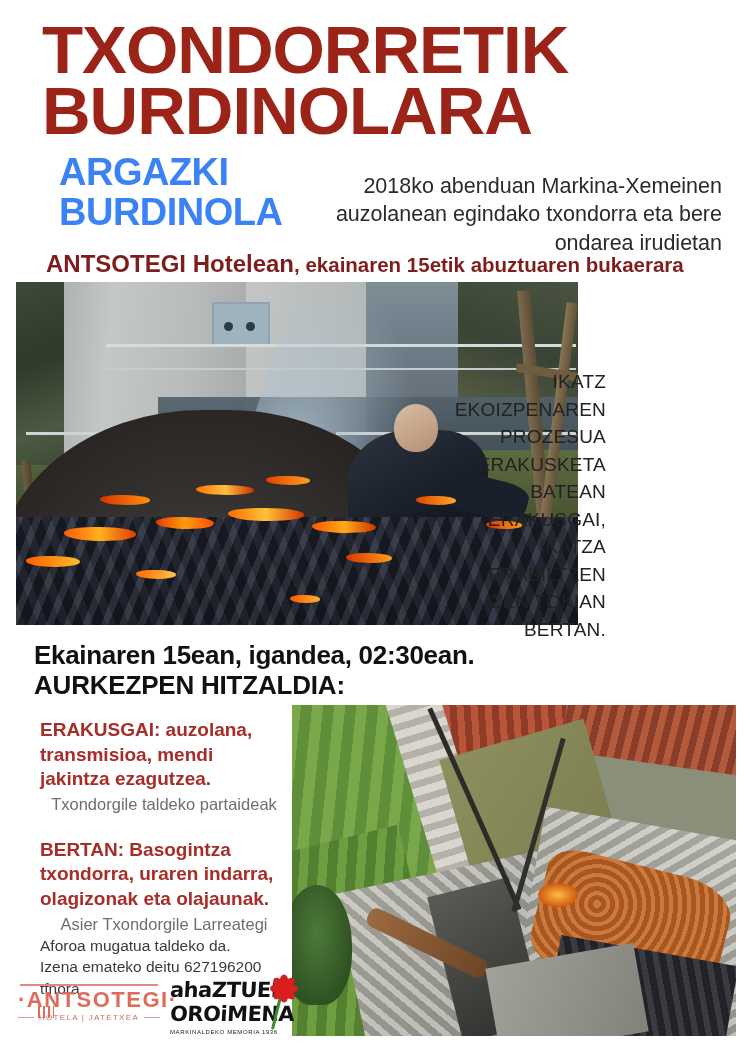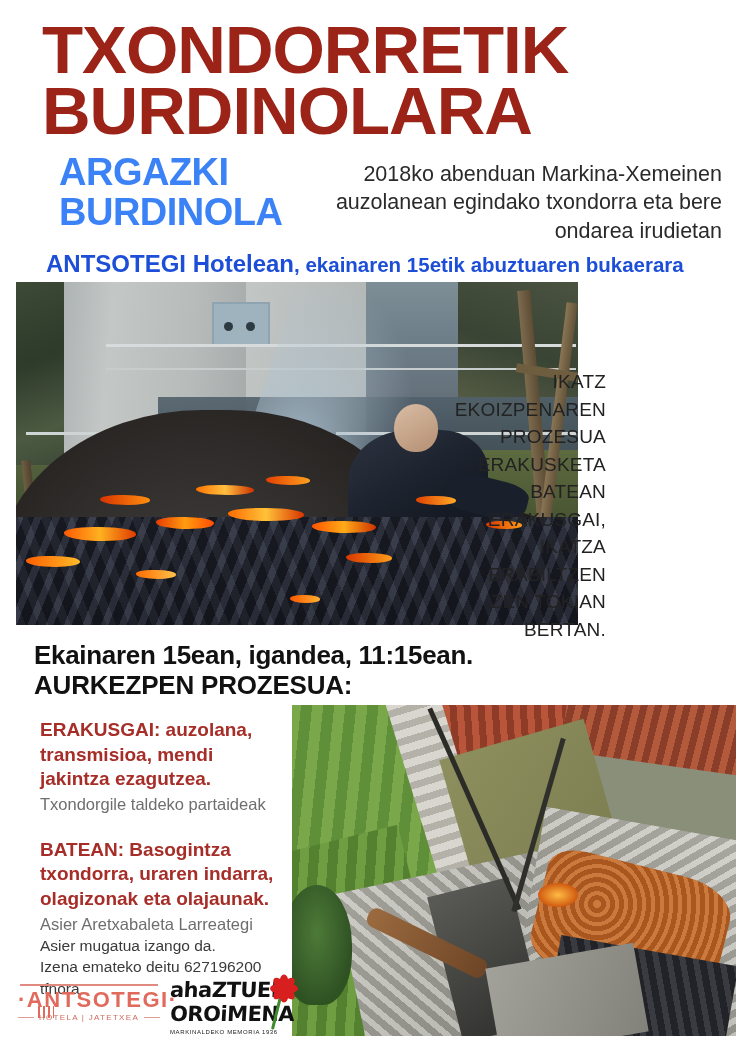--- a/index.html
+++ b/index.html
@@ -26,27 +26,27 @@
   }
 
   
   .sub-row { position:absolute; left:40px; top:152px; width:700px; height:80px; }
   .argazki {
     position:absolute; left:0; top:0;
     font-weight:bold; font-size:38px; line-height:1.06;
     color:#3b82f6; letter-spacing:-0.5px; white-space:nowrap;margin-left:19px;
   }
   .desc {
-    position:absolute; right:18px; top:8px; width:410px;
+    position:absolute; right:18px; top:20px; width:410px;
     text-align:right; font-size:21.5px; line-height:1.32;
     color:#2a2a2a; font-weight:400;
   }
 
   
-  .venue { position:absolute; left:46px; top:250px; white-space:nowrap; color:#1d4ed8; }
+  .venue { position:absolute; left:46px; top:250px; white-space:nowrap; color:#7f1d1d; }
   .venue .big { font-weight:bold; font-size:24px; }
   .venue .small { font-weight:bold; font-size:20.5px; }
 
   
   .photo-top {
     position:absolute; left:16px; top:282px; width:562px; height:343px;
     overflow:hidden; background:#3a3f48;
   }
   .pt-sky { position:absolute; inset:0; background:linear-gradient(#7e8e96 0%, #6d7d88 18%, #66727c 32%, #4e5660 48%, #3a3f48 60%); }
   .pt-trees-l { position:absolute; left:0; top:0; width:60px; height:190px;
@@ -136,21 +136,21 @@
   }
 
   
   .mid1 { position:absolute; left:34px; top:640px; font-weight:bold; font-size:26px; color:#111; letter-spacing:-0.3px; white-space:nowrap; }
   .mid2 { position:absolute; left:34px; top:670px; font-weight:bold; font-size:26px; color:#111; letter-spacing:-0.2px; white-space:nowrap; }
 
   
   .prog { position:absolute; left:40px; top:718px; width:248px; }
   .prog-title { color:#a62d28; font-size:19px; line-height:1.30; font-weight:600; }
   .prog-title b { font-weight:bold; }
-  .prog-sub { color:#6e6e6e; font-size:16.5px; line-height:1.3; margin-top:2px; }
+  .prog-sub { color:#6e6e6e; font-size:16.5px; line-height:1.3; margin-top:2px;text-align:center; }
   .block2 { margin-top:22px; }
   .notice { position:absolute; left:40px; top:935px; width:250px;
     color:#3a3a3a; font-size:15.5px; line-height:1.38; }
 
   
   .photo-bot {
     position:absolute; left:292px; top:705px; width:444px; height:331px;
     overflow:hidden; background:#8a8f7a;
   }
   .pb-grass { position:absolute; left:-40px; top:-30px; width:290px; height:420px;
@@ -288,36 +288,36 @@
     <div class="ember e8"></div>
     <div class="ember e9"></div>
     <div class="ember e10"></div>
     <div class="ember e11"></div>
     <div class="ember e12"></div>
     <div class="ember e13"></div>
   </div>
 
   <div class="rightcol">IKATZ EKOIZPENAREN PROZESUA ERAKUSKETA BATEAN ERAKUSGAI, IKATZA ERABILTZEN ZEN TOKIAN BERTAN.</div>
 
-  <div class="mid1">Ekainaren 15ean, igandea, 11:15ean.</div>
-  <div class="mid2">AURKEZPEN PROZESUA:</div>
+  <div class="mid1">Ekainaren 15ean, igandea, 02:30ean.</div>
+  <div class="mid2">AURKEZPEN HITZALDIA:</div>
 
   <div class="prog">
     <div>
       <div class="prog-title"><b>ERAKUSGAI:</b><span> auzolana, transmisioa, mendi jakintza ezagutzea.</span></div>
       <div class="prog-sub">Txondorgile taldeko partaideak</div>
     </div>
     <div class="block2">
-      <div class="prog-title"><b>BATEAN:</b><span> Basogintza txondorra, uraren indarra, olagizonak eta olajaunak.</span></div>
-      <div class="prog-sub">Asier Aretxabaleta Larreategi</div>
+      <div class="prog-title"><b>BERTAN:</b><span> Basogintza txondorra, uraren indarra, olagizonak eta olajaunak.</span></div>
+      <div class="prog-sub">Asier Txondorgile Larreategi</div>
     </div>
   </div>
 
   <div class="notice">
-    <div>Asier mugatua izango da.</div>
+    <div>Aforoa mugatua taldeko da.</div>
     <div>Izena emateko deitu 627196200 tfnora</div>
   </div>
 
   <div class="photo-bot">
     <div class="pb-grass"></div>
     <div class="pb-grass2"></div>
     <div class="pb-roof"></div>
     <div class="pb-roof2"></div>
     <div class="pb-wallA"></div>
     <div class="pb-yard"></div>

